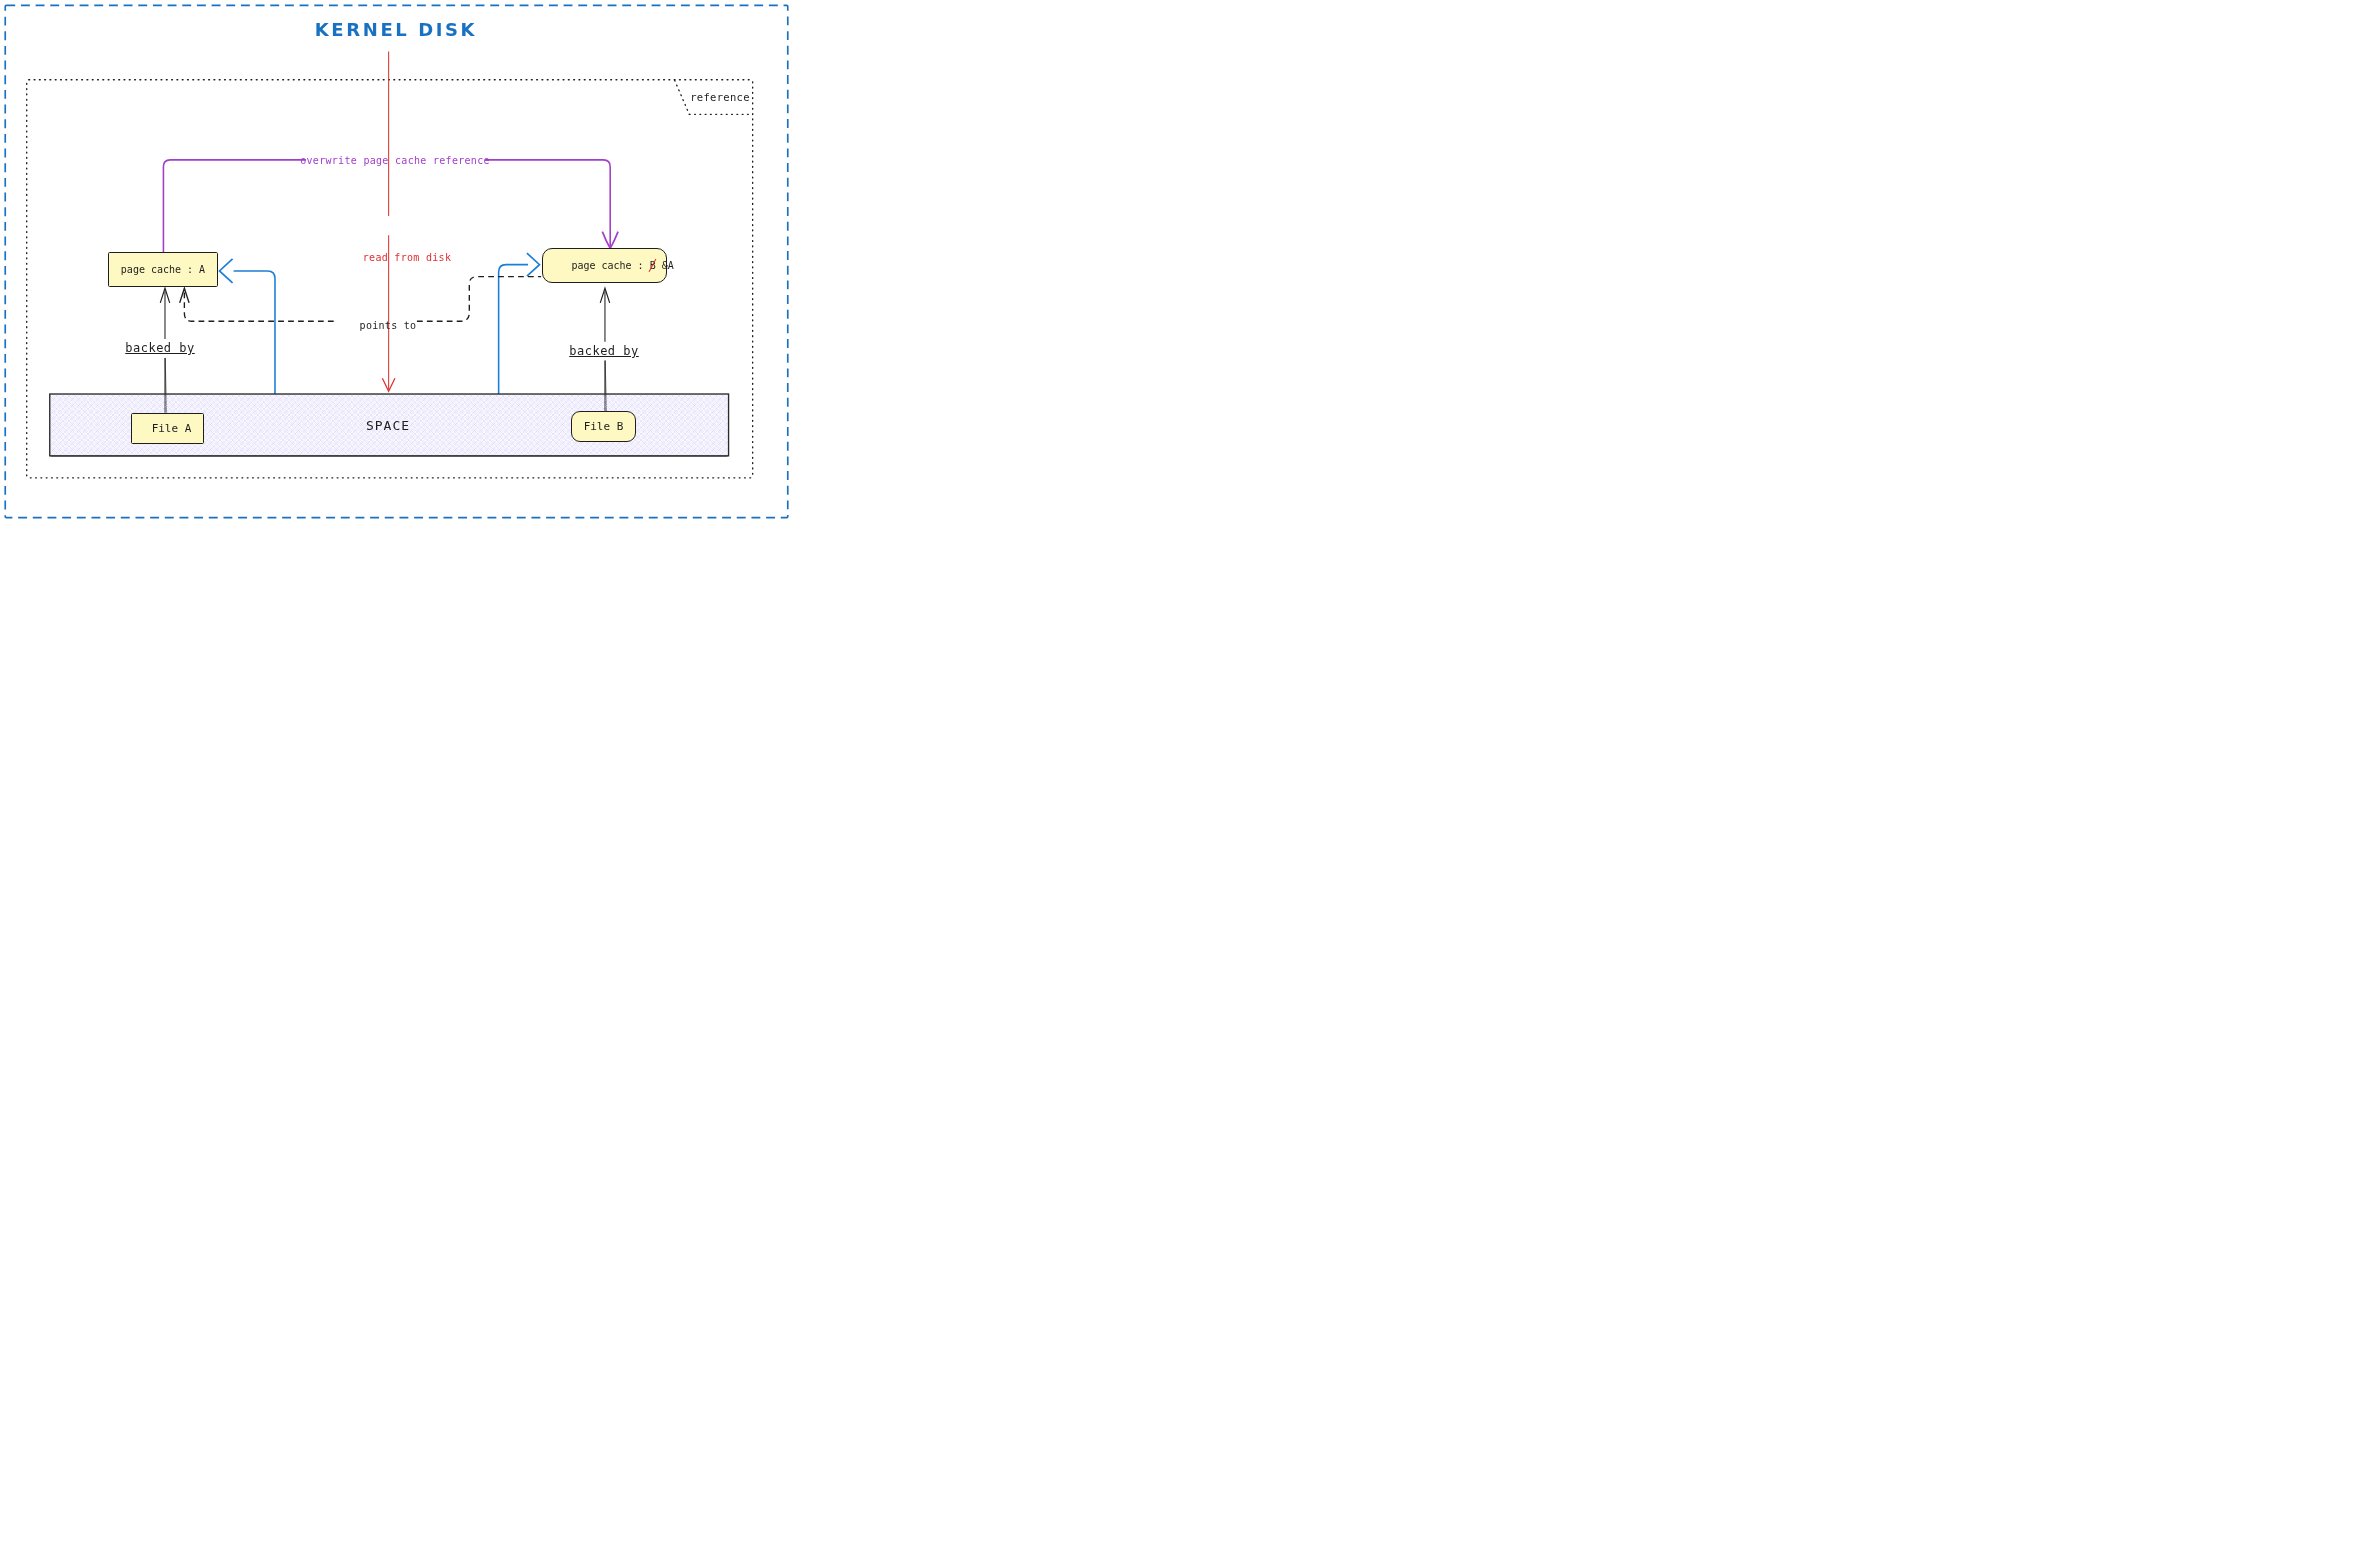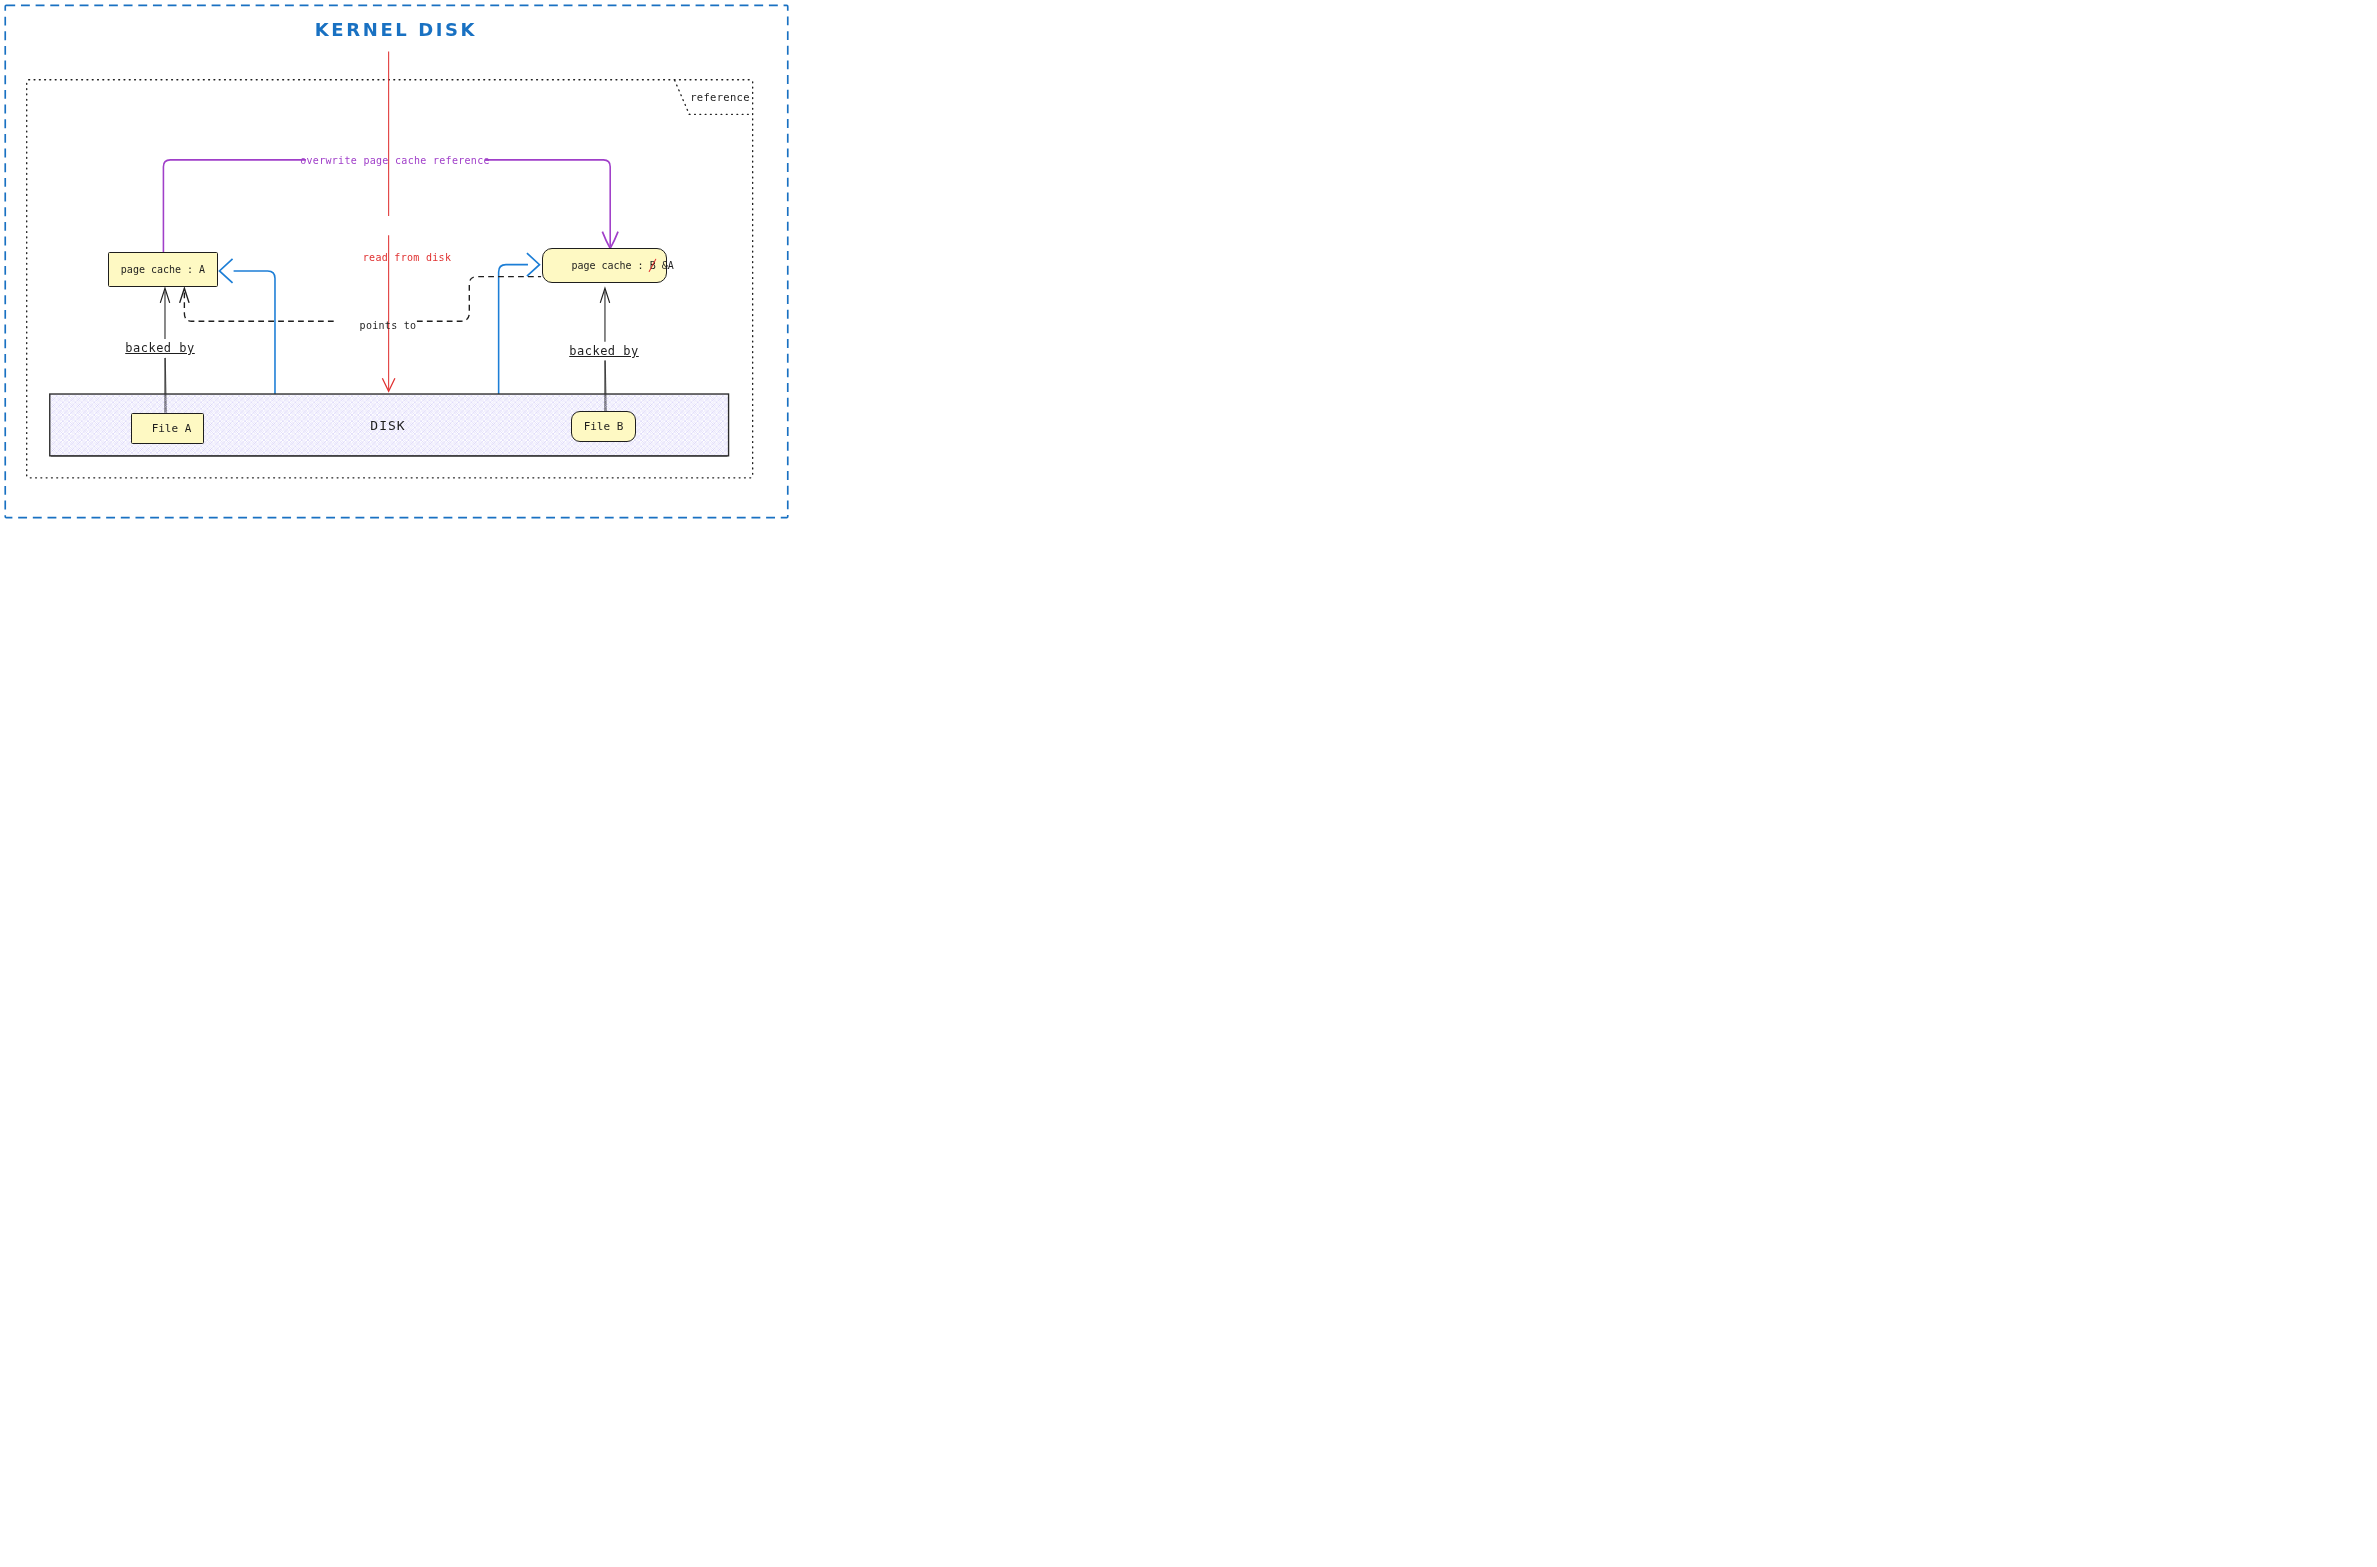--- a/index.html
+++ b/index.html
@@ -128,21 +128,21 @@
   <div class="lbl purple-lbl" style="left:395px;top:160px;">overwrite page cache reference</div>
 
   <div class="lbl red-lbl" style="left:407px;top:225px;margin-top:32px;">read from disk</div>
 
   <div class="lbl" style="left:388px;top:325px;">points to</div>
 
   <div class="lbl backedby" style="left:160px;top:348px;">backed by</div>
 
   <div class="lbl backedby" style="left:604px;top:351px;">backed by</div>
 
-  <div class="lbl disk-lbl" style="left:388px;top:425px;">DISK</div>
+  <div class="lbl disk-lbl" style="left:388px;top:425px;">SPACE</div>
 
   <div class="node" style="left:108px;top:252px;width:108px;height:33px;">
     <span>page cache : A</span>
   </div>
 
   <div class="node" style="left:542px;top:248px;width:123px;height:33px;border-radius:10px;">
     <span>
       <span>page cache : </span><span class="struck">B</span><span> &amp;A</span>
     </span>
   </div>

